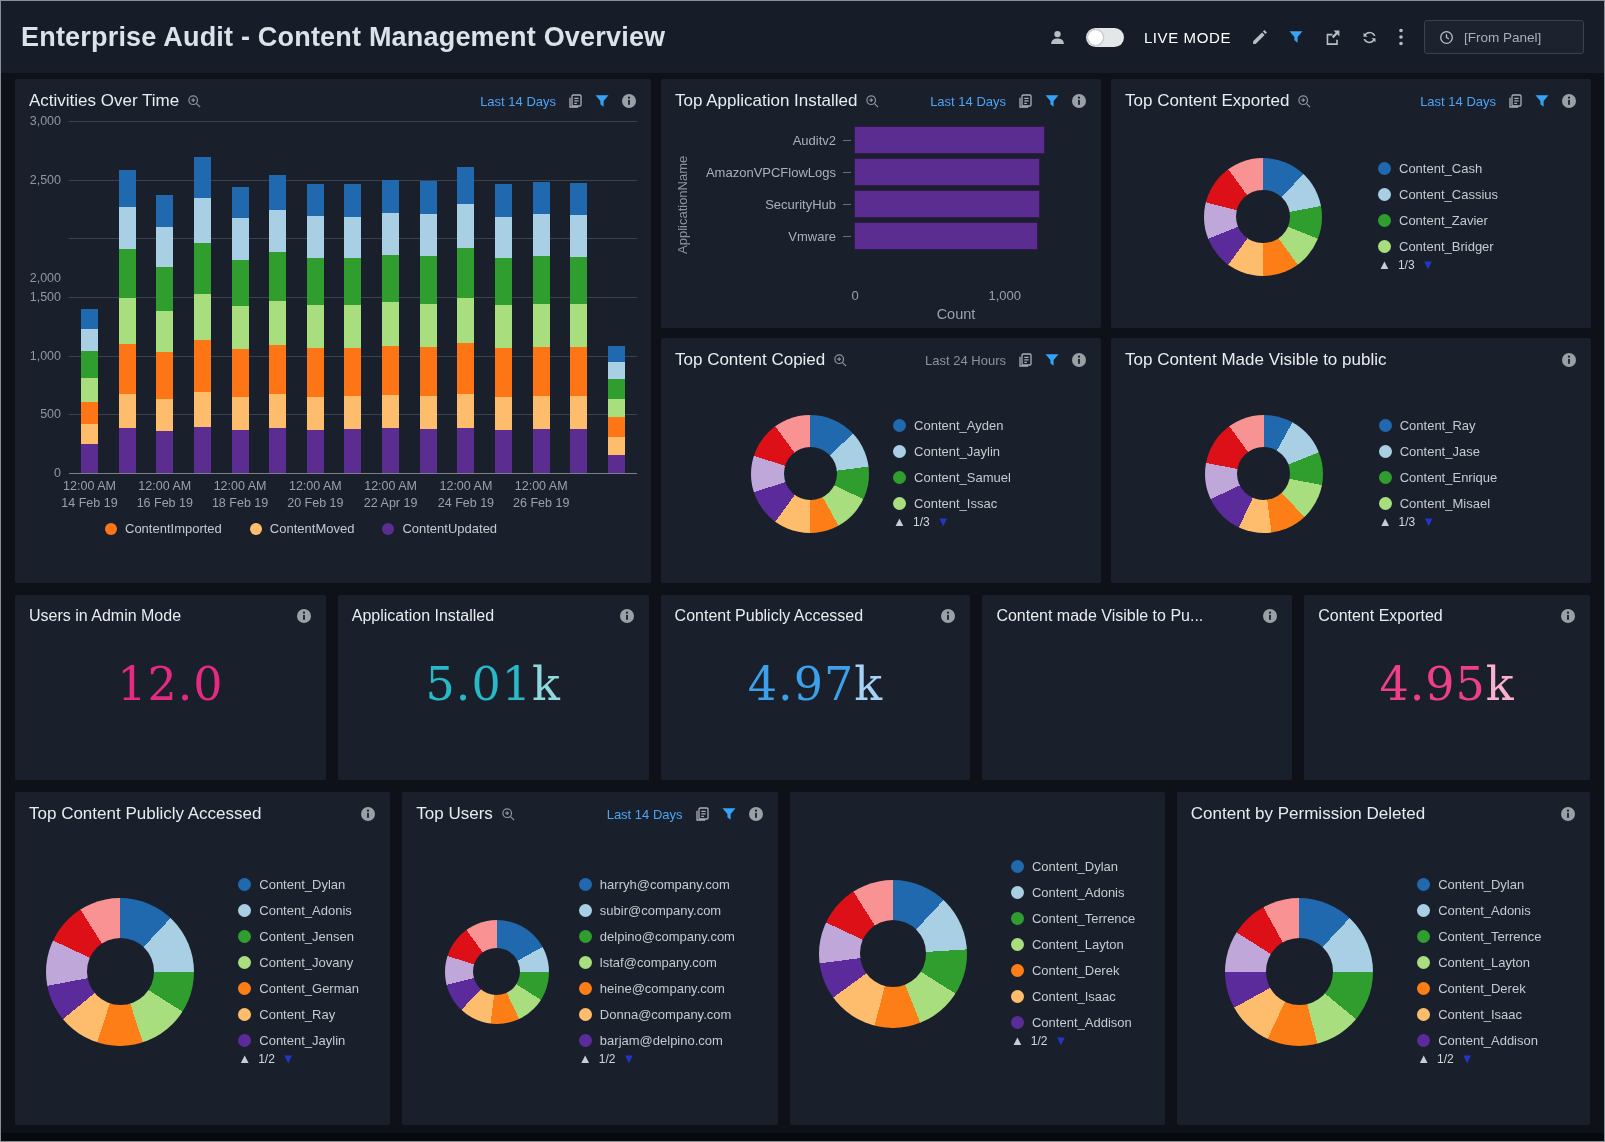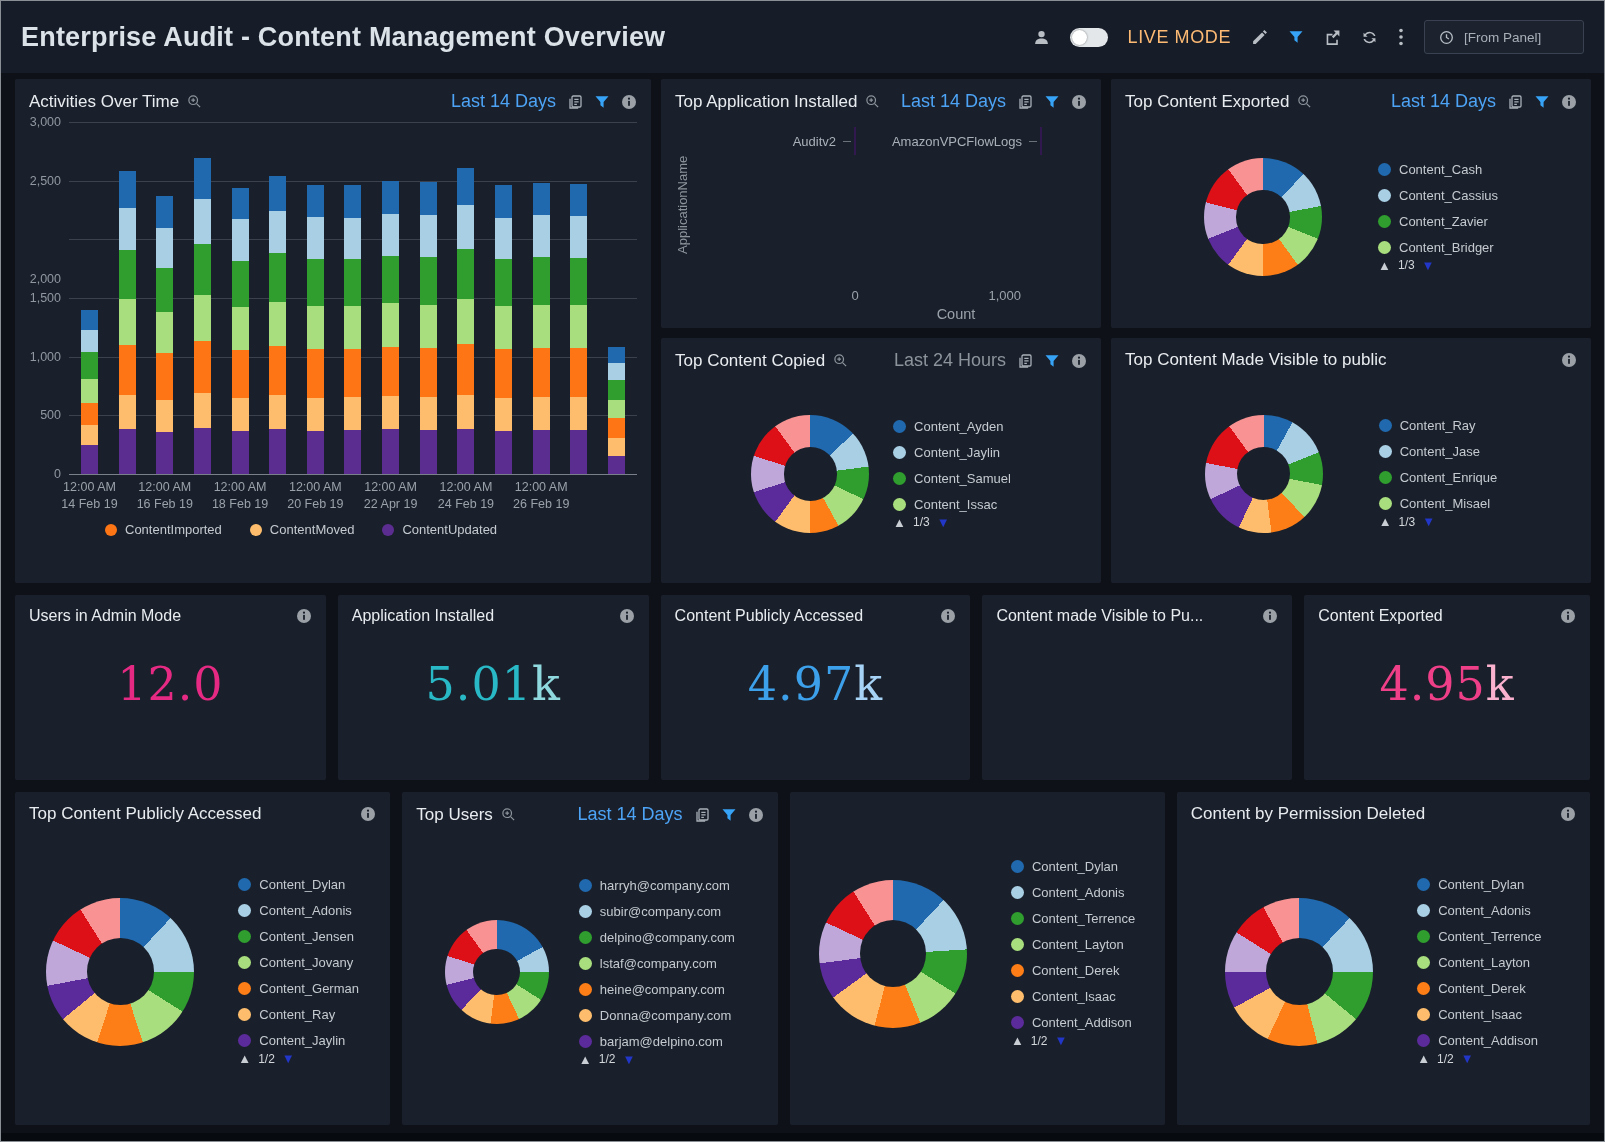--- a/index.html
+++ b/index.html
@@ -9,35 +9,35 @@
   
   .topbar { height:72px; background:#171d28; display:flex; align-items:center; justify-content:space-between; padding:0 20px; }
   .dash-title { font-size:27px; font-weight:700; color:#dbe2e8; letter-spacing:.2px; }
   .controls { display:flex; align-items:center; gap:20px; }
   .icon { display:inline-flex; align-items:center; justify-content:center; }
   .icon svg { display:block; }
   .ctl-gray { color:#b9bec5; }
   .ctl-blue { color:#36a3f7; }
   .toggle { width:38px; height:19px; border-radius:10px; background:#e3e7ea; position:relative; cursor:pointer; }
   .toggle .knob { position:absolute; left:2px; top:2px; width:15px; height:15px; border-radius:50%; background:#ffffff; box-shadow:0 0 2px rgba(0,0,0,.5); }
-  .live-label { color:#fdba74; font-size:18px; letter-spacing:.6px; }
+  .live-label { color:#ffffff; font-size:15px; letter-spacing:.6px; }
   .trbox { display:flex; align-items:center; gap:10px; background:#1c232f; border:1px solid #3a4150; border-radius:3px; height:34px; padding:4px 14px; color:#a9afb7; font-size:13.5px; min-width:160px; }
 
   
   .content { padding:6px 14px 0; }
   .row1 { display:grid; grid-template-columns:636px 440px 480px; grid-template-rows:249px 245px; gap:10px; }
   .row2 { display:grid; grid-template-columns:311fr 311fr 310fr 310fr 286fr; gap:12px; height:185px; margin-top:12px; }
   .row3 { display:grid; grid-template-columns:376fr 376fr 376fr 414fr; gap:12px; height:333px; margin-top:12px; }
   .panel { background:#1a202b; border-radius:2px; display:flex; flex-direction:column; overflow:hidden; }
   .span2 { grid-row:1 / 3; }
   .phead { display:flex; justify-content:space-between; align-items:center; padding:12px 14px 4px; }
   .ptitle-wrap { display:flex; align-items:center; gap:8px; min-width:0; }
   .ptitle { font-size:17px; color:#e8ecf0; white-space:nowrap; }
   .pctrl { display:flex; align-items:center; gap:11px; }
-  .trange { font-size:18px; color:#4da3f5; white-space:nowrap; cursor:pointer; }
+  .trange { font-size:13px; color:#4da3f5; white-space:nowrap; cursor:pointer; }
   .trange.muted { color:#8d939b; }
   .zoom-ic { color:#8d939b; }
   .gray-ic { color:#aab0b8; }
 
   
   .act-body { flex:1; display:flex; flex-direction:column; padding:6px 14px 8px 6px; }
   .act-plot-row { display:flex; }
   .act-yaxis { width:48px; position:relative; height:352px; }
   .act-yaxis span { position:absolute; right:8px; transform:translateY(-50%); font-size:12.5px; color:#9097a0; }
   .act-plot { flex:1; height:352px; position:relative; }
@@ -52,21 +52,21 @@
   .act-xl { position:absolute; top:5px; left:50%; transform:translateX(-50%); text-align:center; font-size:12.5px; line-height:1.35; color:#9aa1a9; white-space:nowrap; }
   .act-legend { margin:8px 0 0 84px; display:flex; flex-direction:column; gap:6px; }
   .act-legend-row { display:flex; gap:28px; }
   .lg-item { display:flex; align-items:center; gap:8px; font-size:13px; color:#c5cad0; cursor:pointer; }
   .lg-dot { width:12px; height:12px; border-radius:50%; flex:0 0 auto; }
 
   
   .appc-body { flex:1; display:flex; flex-direction:column; padding:10px 44px 6px 14px; }
   .appc-main { display:flex; flex:1; }
   .appc-ylab { writing-mode:vertical-rl; transform:rotate(180deg); font-size:13px; color:#8d939b; display:flex; align-items:center; justify-content:center; }
-  .appc-rows { flex:1; display:flex; flex-direction:row; gap:20px; }
+  .appc-rows { flex:1; display:flex; flex-direction:column; gap:2px; }
   .appc-row { display:flex; align-items:center; height:30px; }
   .appc-cat { width:146px; font-size:13px; color:#aab0b8; text-align:right; white-space:nowrap; }
   .appc-tick { width:8px; height:1px; background:#6a7077; margin:0 3px 0 7px; flex:0 0 auto; }
   .appc-track { flex:1; height:28px; }
   .appc-bar { height:100%; background:#5c2d91; border:1px solid #31184f; cursor:pointer; }
   .appc-xaxis { position:relative; height:20px; margin-left:180px; }
   .appc-xt { position:absolute; transform:translateX(-50%); font-size:13px; color:#9aa1a9; top:4px; }
   .appc-xlabel { text-align:center; margin-left:180px; color:#9aa1a9; font-size:14.5px; padding-top:2px; }
 
   

